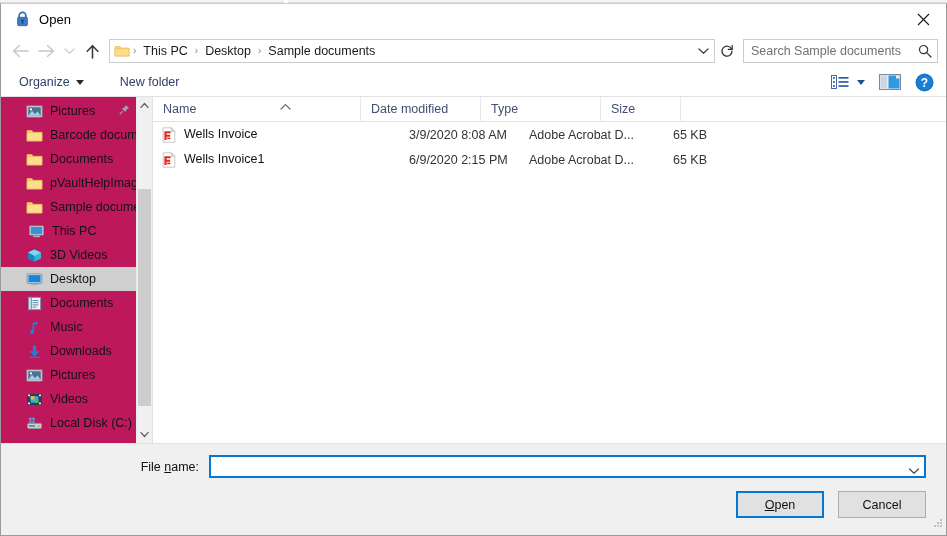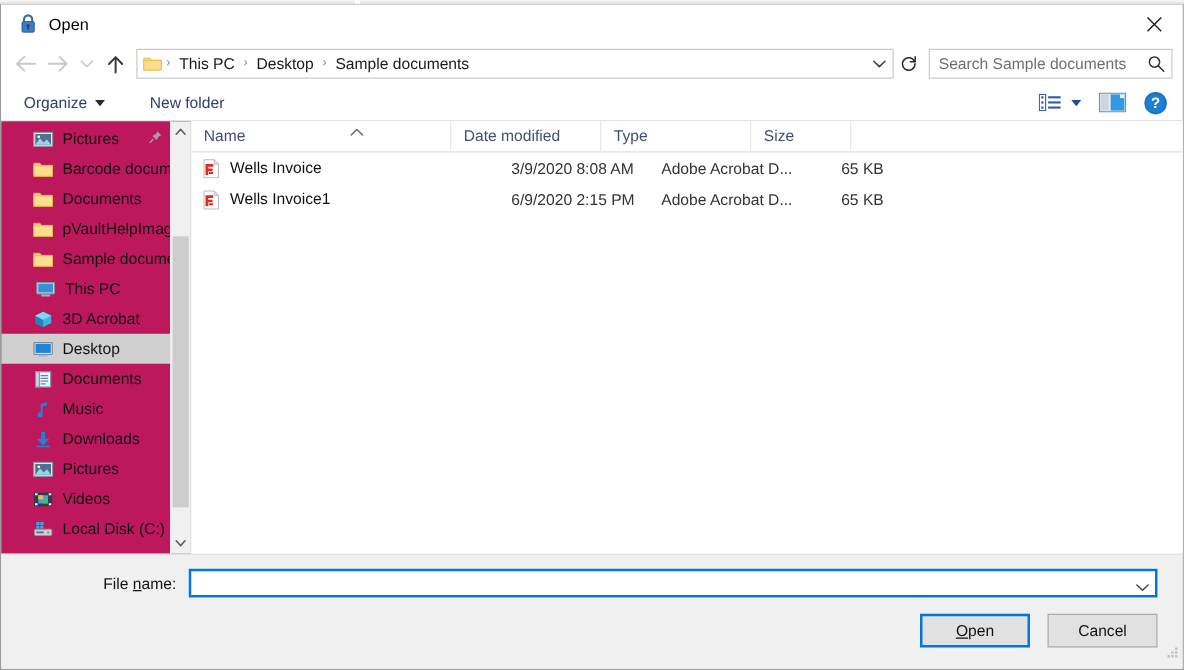--- a/index.html
+++ b/index.html
@@ -142,21 +142,21 @@
   .fc.size { color:#333; justify-content:flex-end; padding-right:22px; }
   .pdf-ico { width:16px; height:16px; margin-right:7px; flex:0 0 16px; }
 
   
   .footer {
     flex:0 0 92px; height:92px;
     background:#f0f0f0; border-top:1px solid #e2e2e2;
     position:relative;
   }
   .fname-row { display:flex; align-items:center; padding-top:11px; }
-  .fname-label { width:150px; text-align:right; padding-right:10px; font-size:12.5px; color:#111; }
+  .fname-label { width:208px; text-align:right; padding-right:10px; font-size:12.5px; color:#111; }
   .fname-input {
     flex:1 1 auto; height:23px; margin-right:20px;
     background:#fff; border:2px solid #0078d7;
     display:flex; align-items:center; position:relative;
   }
   .fname-input input {
     border:0; outline:0; background:transparent; width:100%; height:100%;
     padding:0 22px 0 5px; font-size:12.5px;
     font-family:"Liberation Sans", sans-serif; color:#111;
   }
@@ -366,21 +366,21 @@
             <span class="tree-label">This PC</span>
           </div>
           <div class="tree-item indent-1">
             <span class="tree-ico">
               <svg width="17" height="15" viewBox="0 0 17 15">
                 <path d="M8.5 1.4 L15 4.6 V10.4 L8.5 13.6 L2 10.4 V4.6z" fill="#39b3e0"></path>
                 <path d="M8.5 1.4 L15 4.6 L8.5 7.9 L2 4.6z" fill="#7fd5f2"></path>
                 <path d="M8.5 7.9 V13.6 L2 10.4 V4.6z" fill="#1d86b8"></path>
               </svg>
             </span>
-            <span class="tree-label">3D Acrobat</span>
+            <span class="tree-label">3D Videos</span>
           </div>
           <div class="tree-item indent-1 selected">
             <span class="tree-ico">
               <svg width="17" height="15" viewBox="0 0 17 15">
                 <rect x="1.2" y="2" width="14.6" height="9.4" rx="0.6" fill="#e4eaf0" stroke="#7f8e9c" stroke-width="1"></rect>
                 <rect x="2.4" y="3.1" width="12.2" height="7.2" fill="#1b84d8"></rect>
                 <rect x="5" y="11.8" width="7" height="1.4" fill="#a3b3c2"></rect>
               </svg>
             </span>
             <span class="tree-label">Desktop</span>

